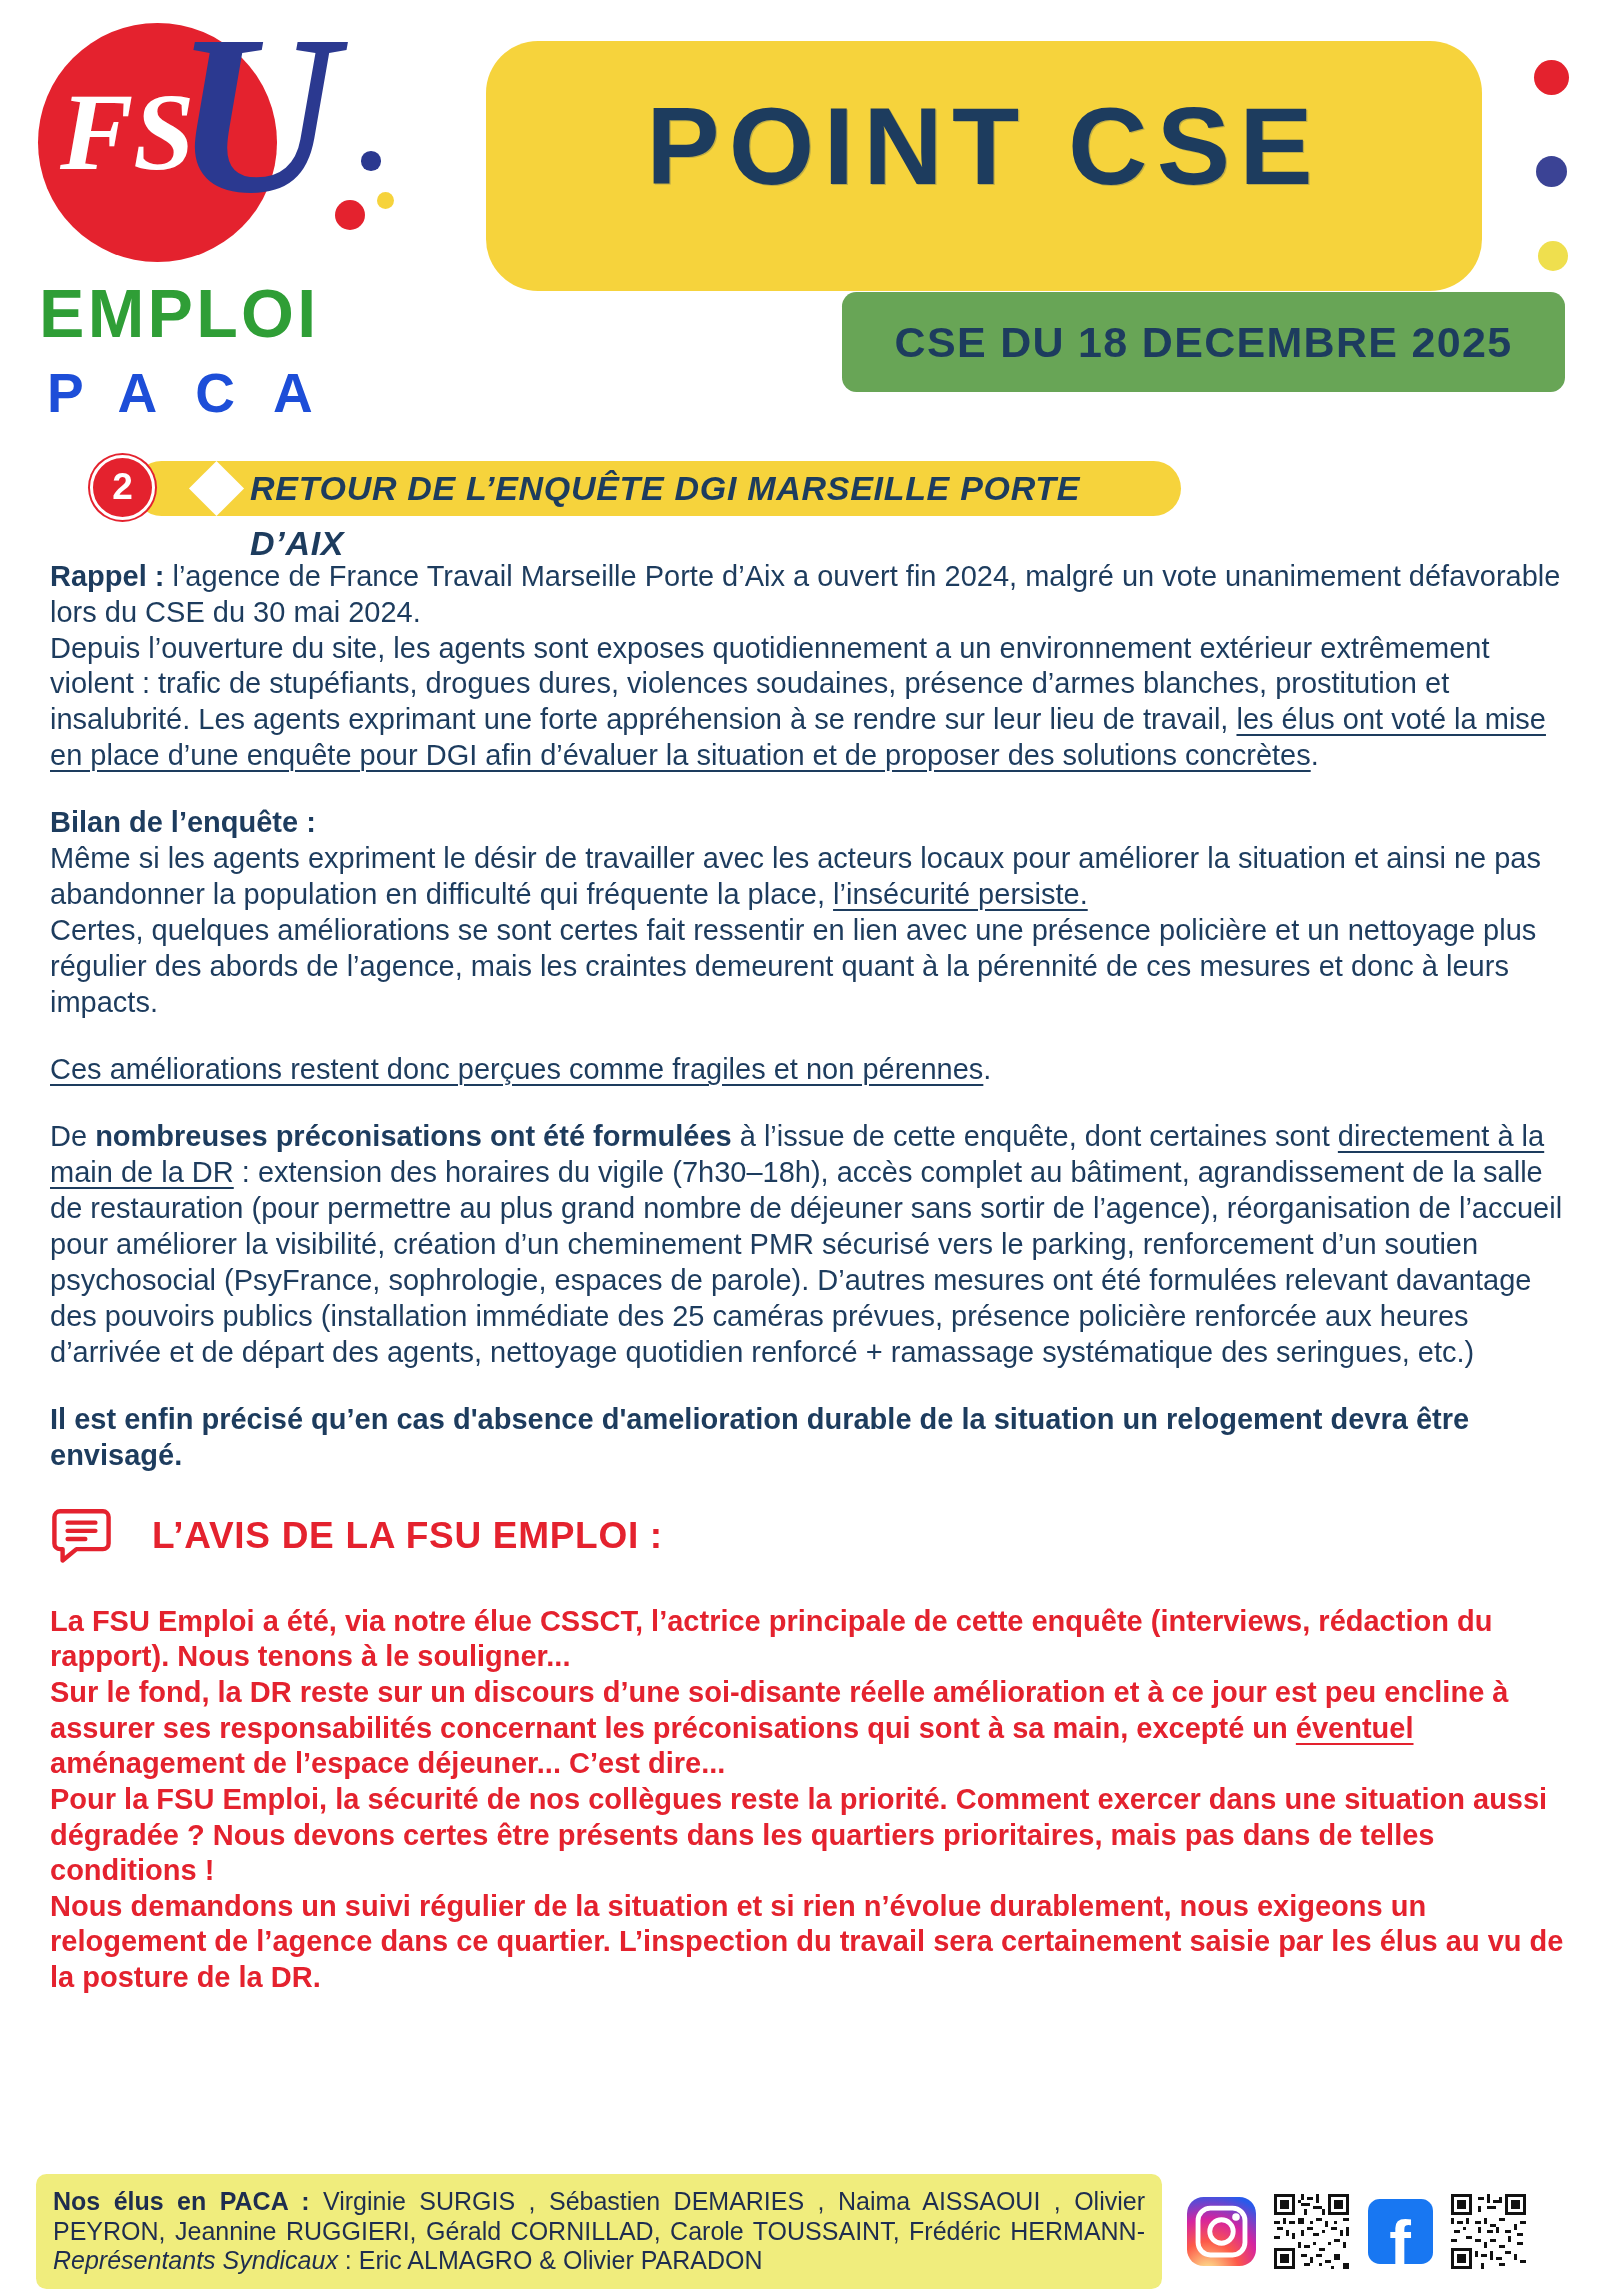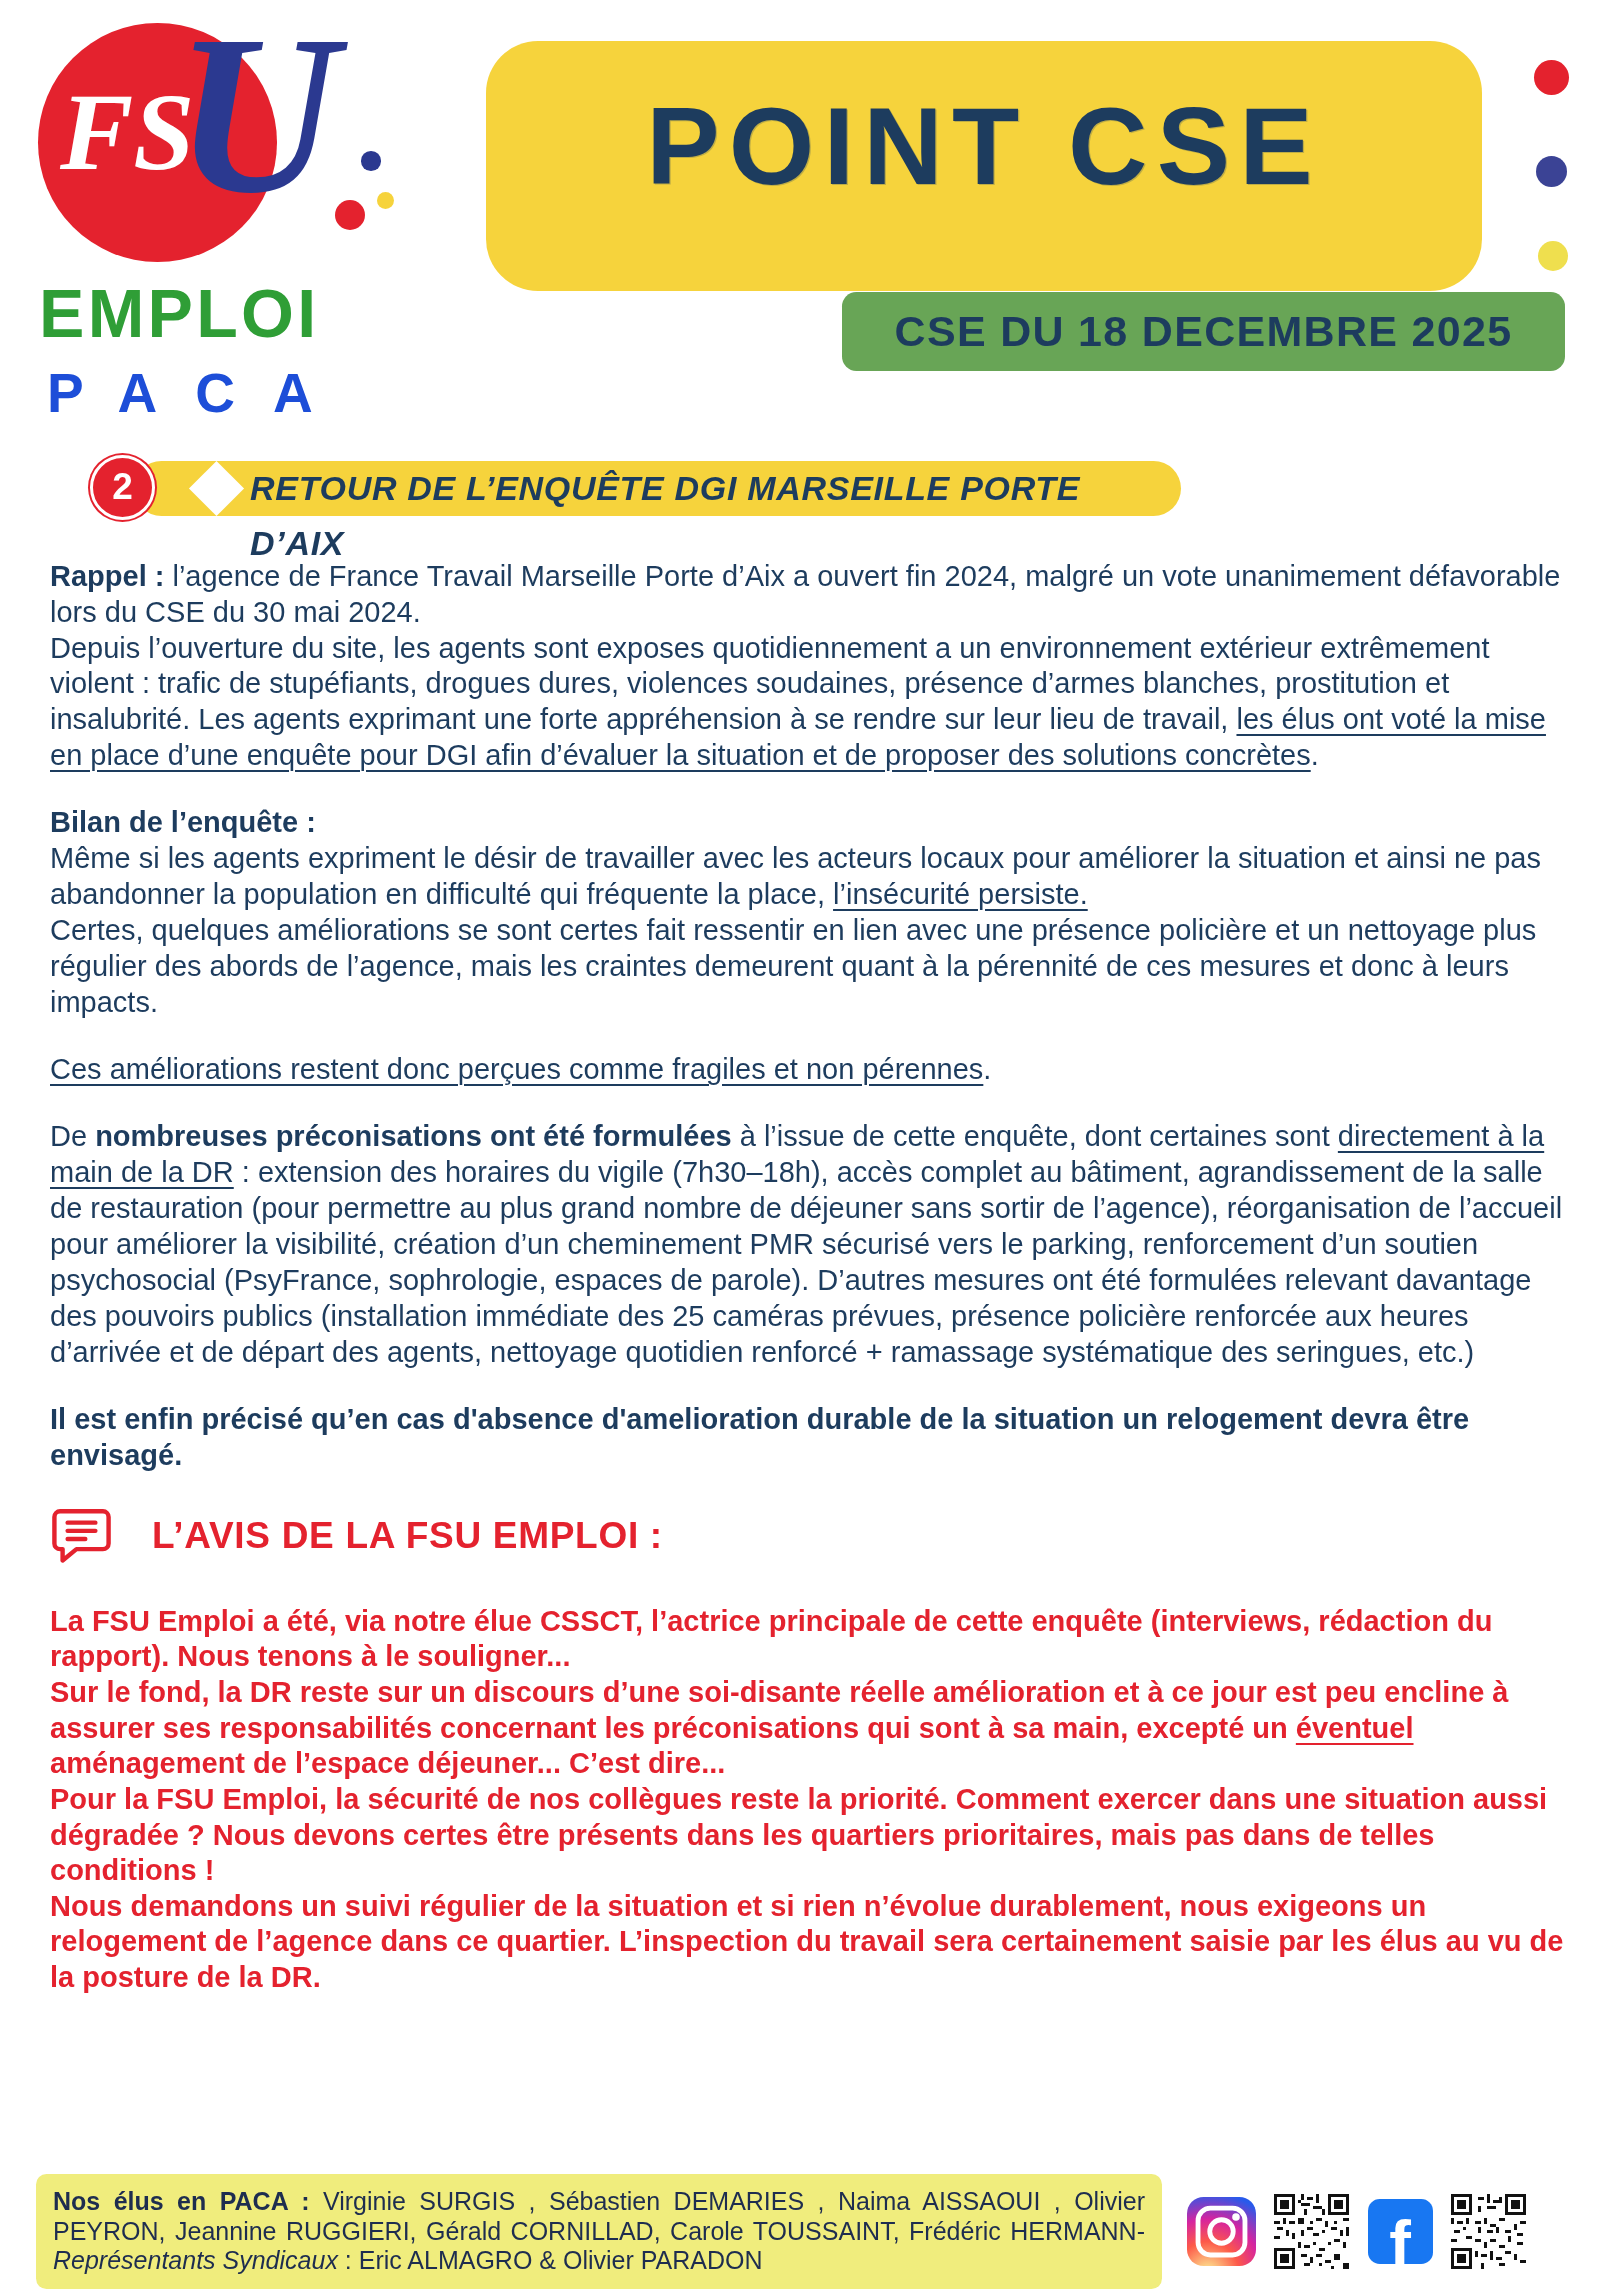--- a/index.html
+++ b/index.html
@@ -27,21 +27,21 @@
   .logo-emploi { position:absolute; left:39px; top:274px; font-size:68px; font-weight:800;
     letter-spacing:3.3px; color:#2f9e36; }
   .logo-paca { position:absolute; left:47px; top:361px; font-size:55px; font-weight:600;
     letter-spacing:38px; color:#1d4ed8; }
 
   .banner-yellow { position:absolute; left:486px; top:41px; width:996px; height:250px;
     background:var(--yellow,#f6d33c); border-radius:52px;
     display:flex; justify-content:center; align-items:flex-start; padding-top:50px; }
   .banner-title { font-size:110px; font-weight:800; letter-spacing:9.2px; line-height:1;
     color:var(--navy,#1d3c5e); text-shadow:1.3px 1.3px 0 rgba(29,60,94,.25); }
-  .banner-green { position:absolute; left:842px; top:292px; width:723px; height:79px;
+  .banner-green { position:absolute; left:842px; top:292px; width:723px; height:100px;
     background:var(--green,#68a556); border-radius:14.4px;
     display:flex; justify-content:center; align-items:center; }
   .banner-subtitle { font-size:43px; font-weight:800; letter-spacing:1.3px; color:var(--navy,#1d3c5e); }
 
   .side-dot { position:absolute; border-radius:50%; }
   .side-dot-red    { left:1534px; top:60px;  width:35px; height:35px; background:var(--red,#e4222e); }
   .side-dot-blue   { left:1536px; top:156px; width:31px; height:31px; background:#3b4395; }
   .side-dot-yellow { left:1538px; top:241px; width:30px; height:30px; background:#efdf4e; }
 
   

